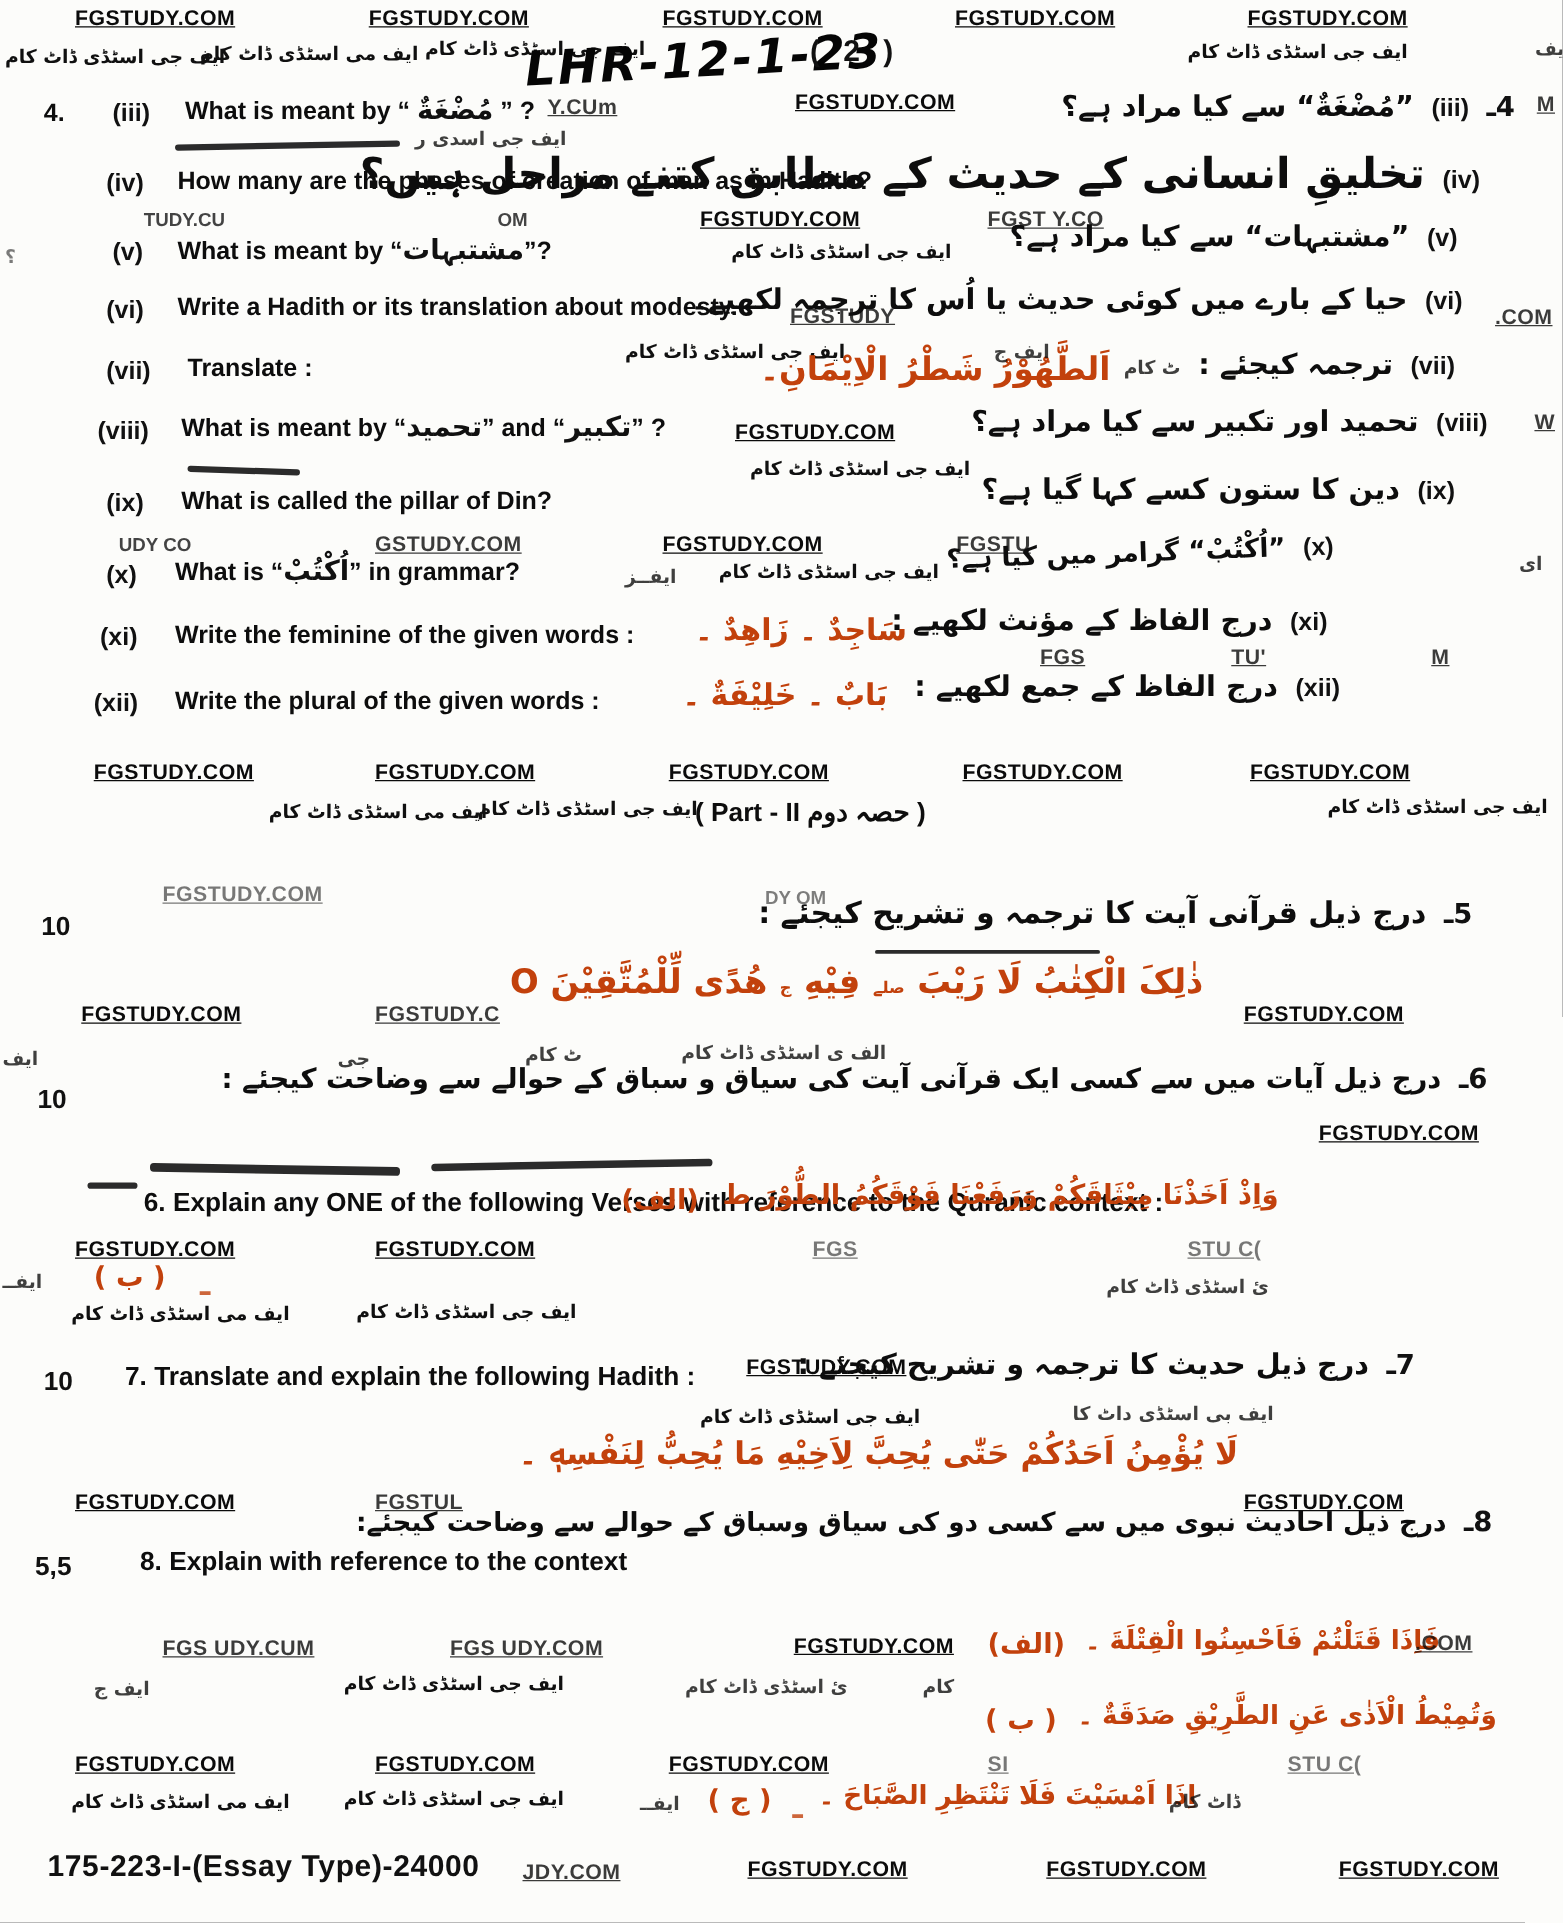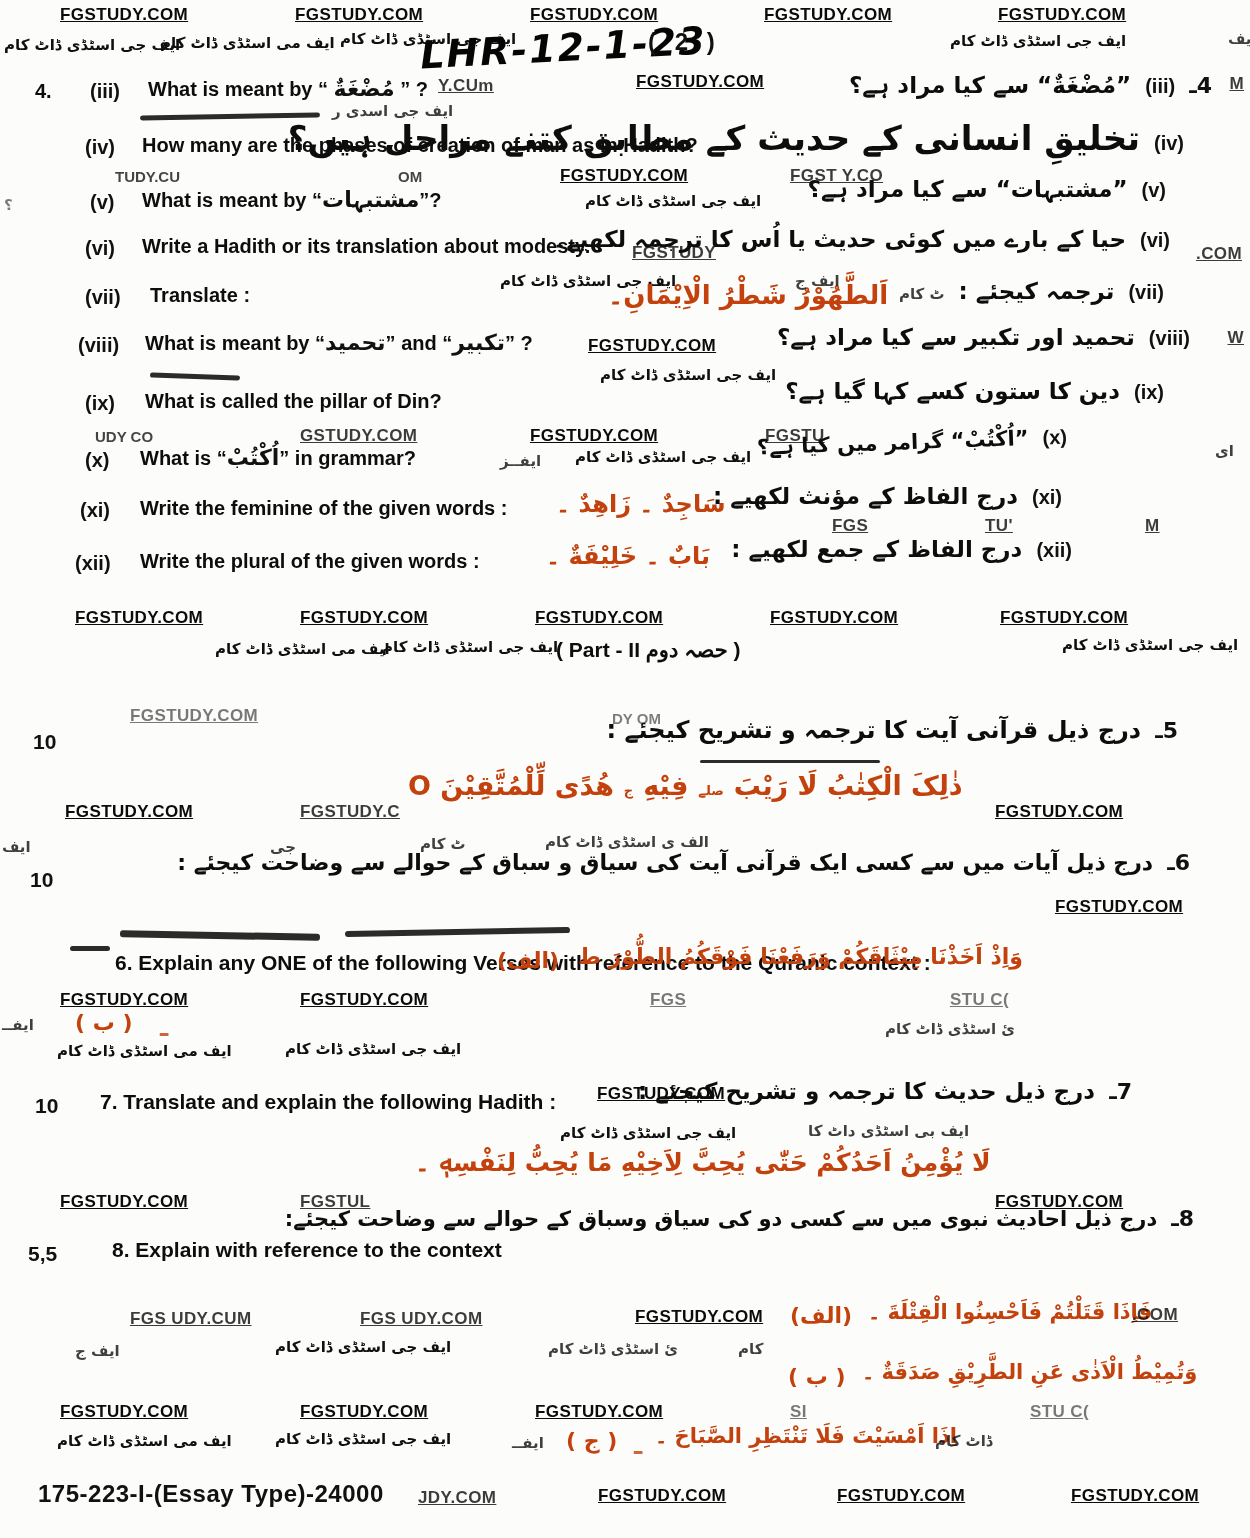--- a/index.html
+++ b/index.html
@@ -227,21 +227,21 @@
   <span class="abs wmu" style="left:285px;top:1040px">ایف جی اسٹڈی ڈاٹ کام</span>
 
   <span class="abs marks" style="left:35px;top:1094px">10</span>
   <span class="abs en-lg" style="left:100px;top:1090px">7. Translate and explain the following Hadith :</span>
   <span class="abs wm" style="left:597px;top:1084px">FGSTUDY.COM</span>
   <div class="abs rtlrow" style="right:118px;top:1078px">
     <span class="no">ـ7</span>
     <span class="ur">درج ذیل حدیث کا ترجمہ و تشریح کیجئے :</span>
   </div>
   <span class="abs wmu" style="left:560px;top:1124px">ایف جی اسٹڈی ڈاٹ کام</span>
-  <span class="abs wmu frag" style="left:808px;top:1122px">ایف بی اسٹڈی داٹ کا</span>
+  <span class="abs wmu frag" style="left:858px;top:1122px">ایف بی اسٹڈی داٹ کا</span>
 
   <div class="abs center" style="left:415px;top:1148px;width:500px">
     <span class="arb" style="font-size:25px">لَا یُؤْمِنُ اَحَدُکُمْ حَتّٰی یُحِبَّ لِاَخِیْهِ مَا یُحِبُّ لِنَفْسِهٖ ۔</span>
   </div>
   <span class="abs wm" style="left:60px;top:1192px">FGSTUDY.COM</span>
   <span class="abs wm frag" style="left:300px;top:1192px">FGSTUL</span>
   <span class="abs wm" style="left:995px;top:1192px">FGSTUDY.COM</span>
 
   <div class="abs rtlrow" style="right:56px;top:1206px">
     <span class="no">ـ8</span>

